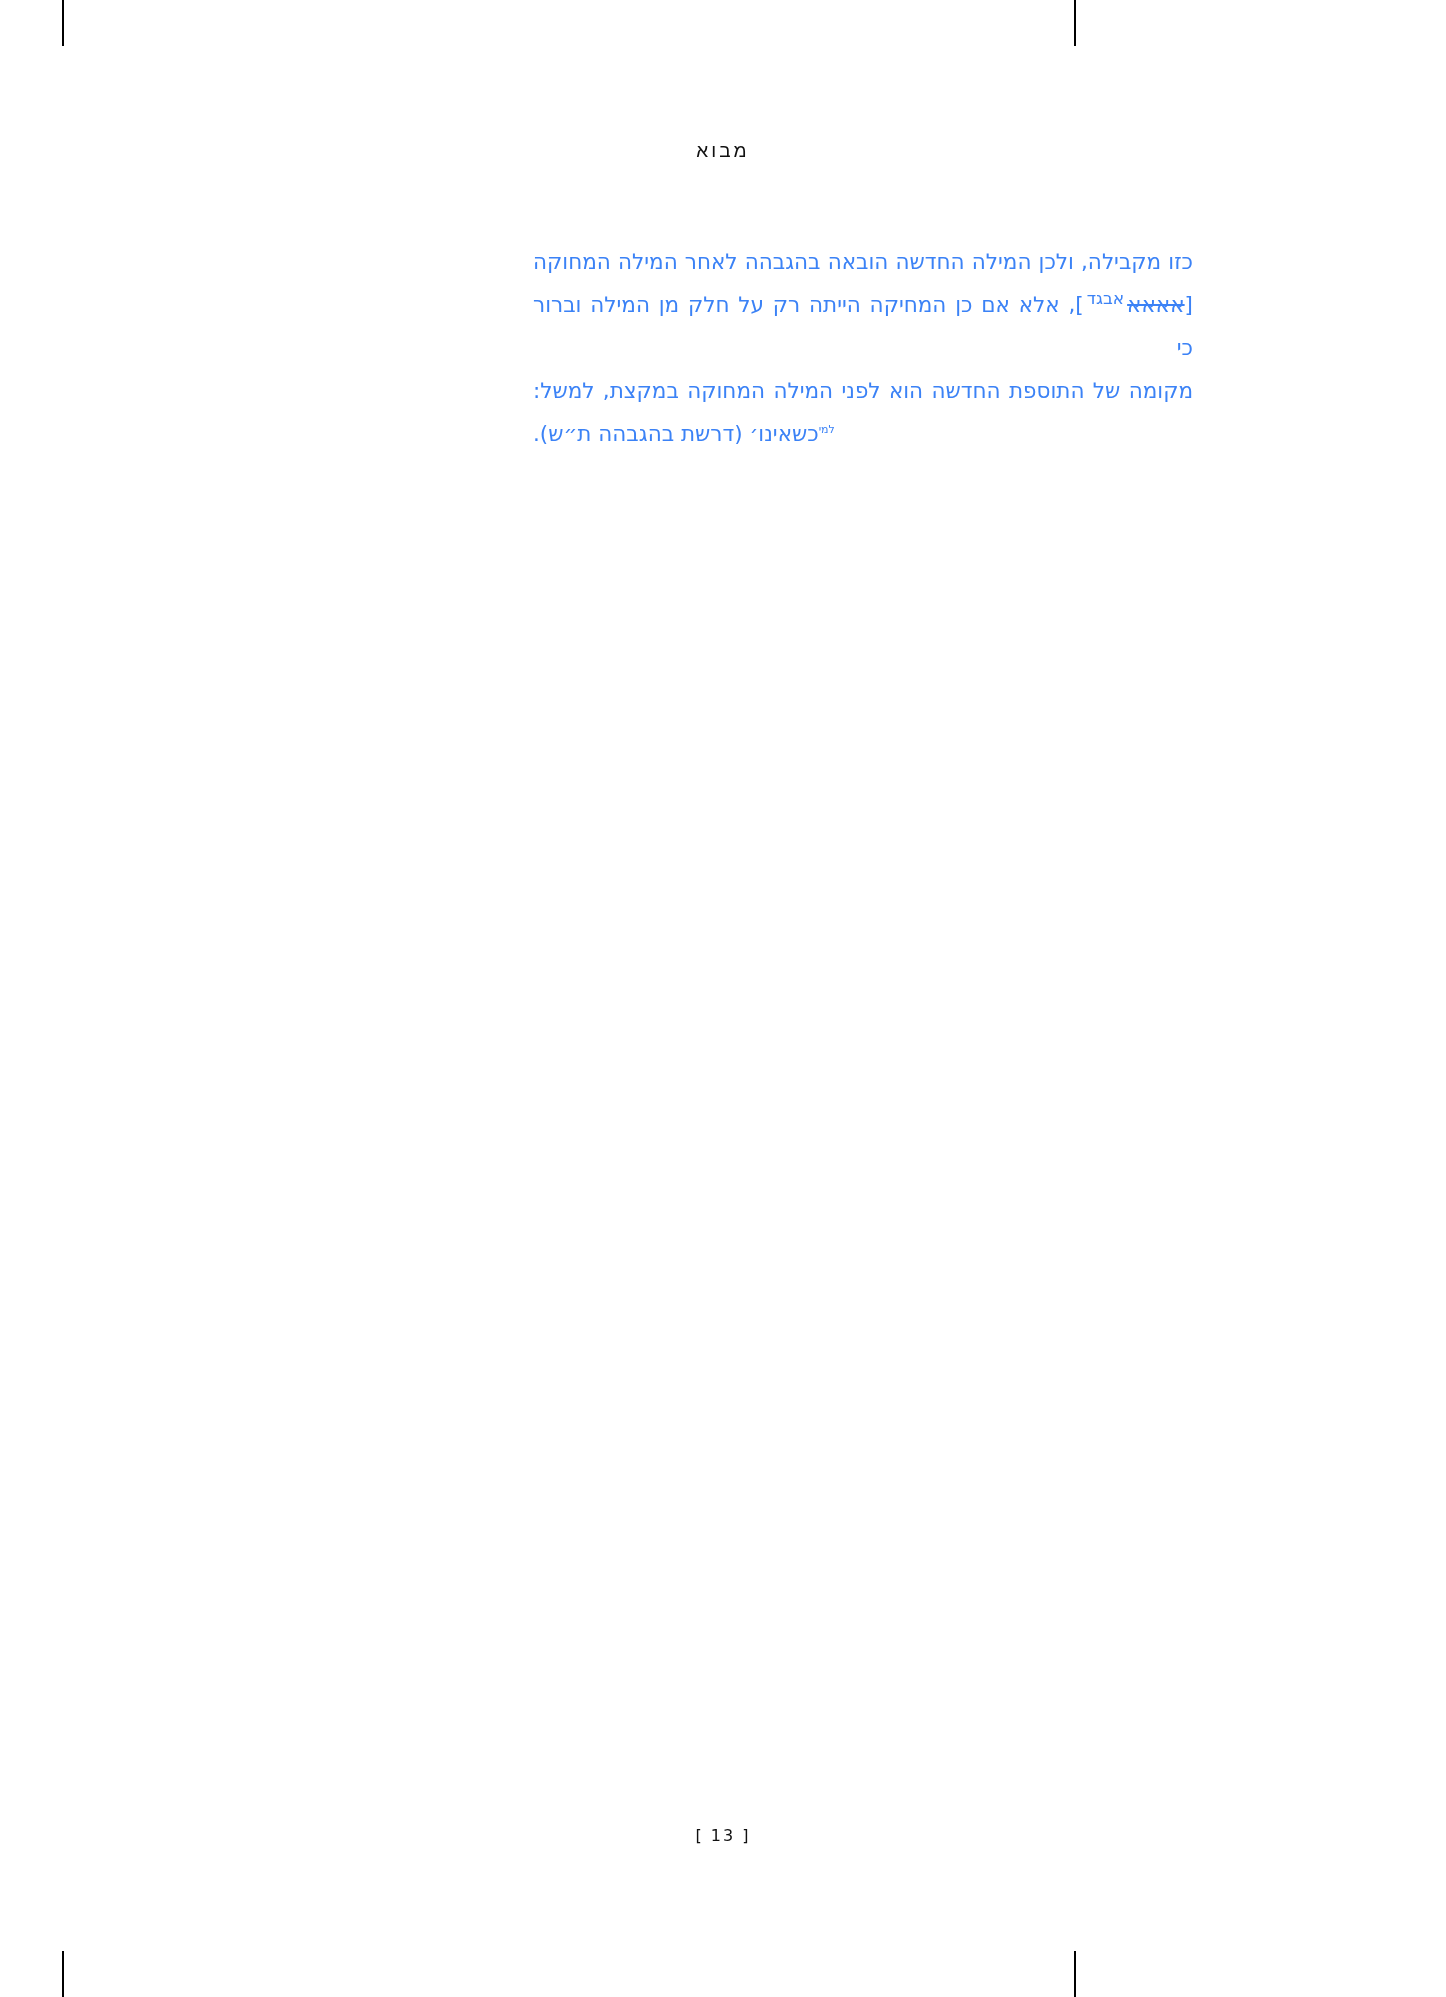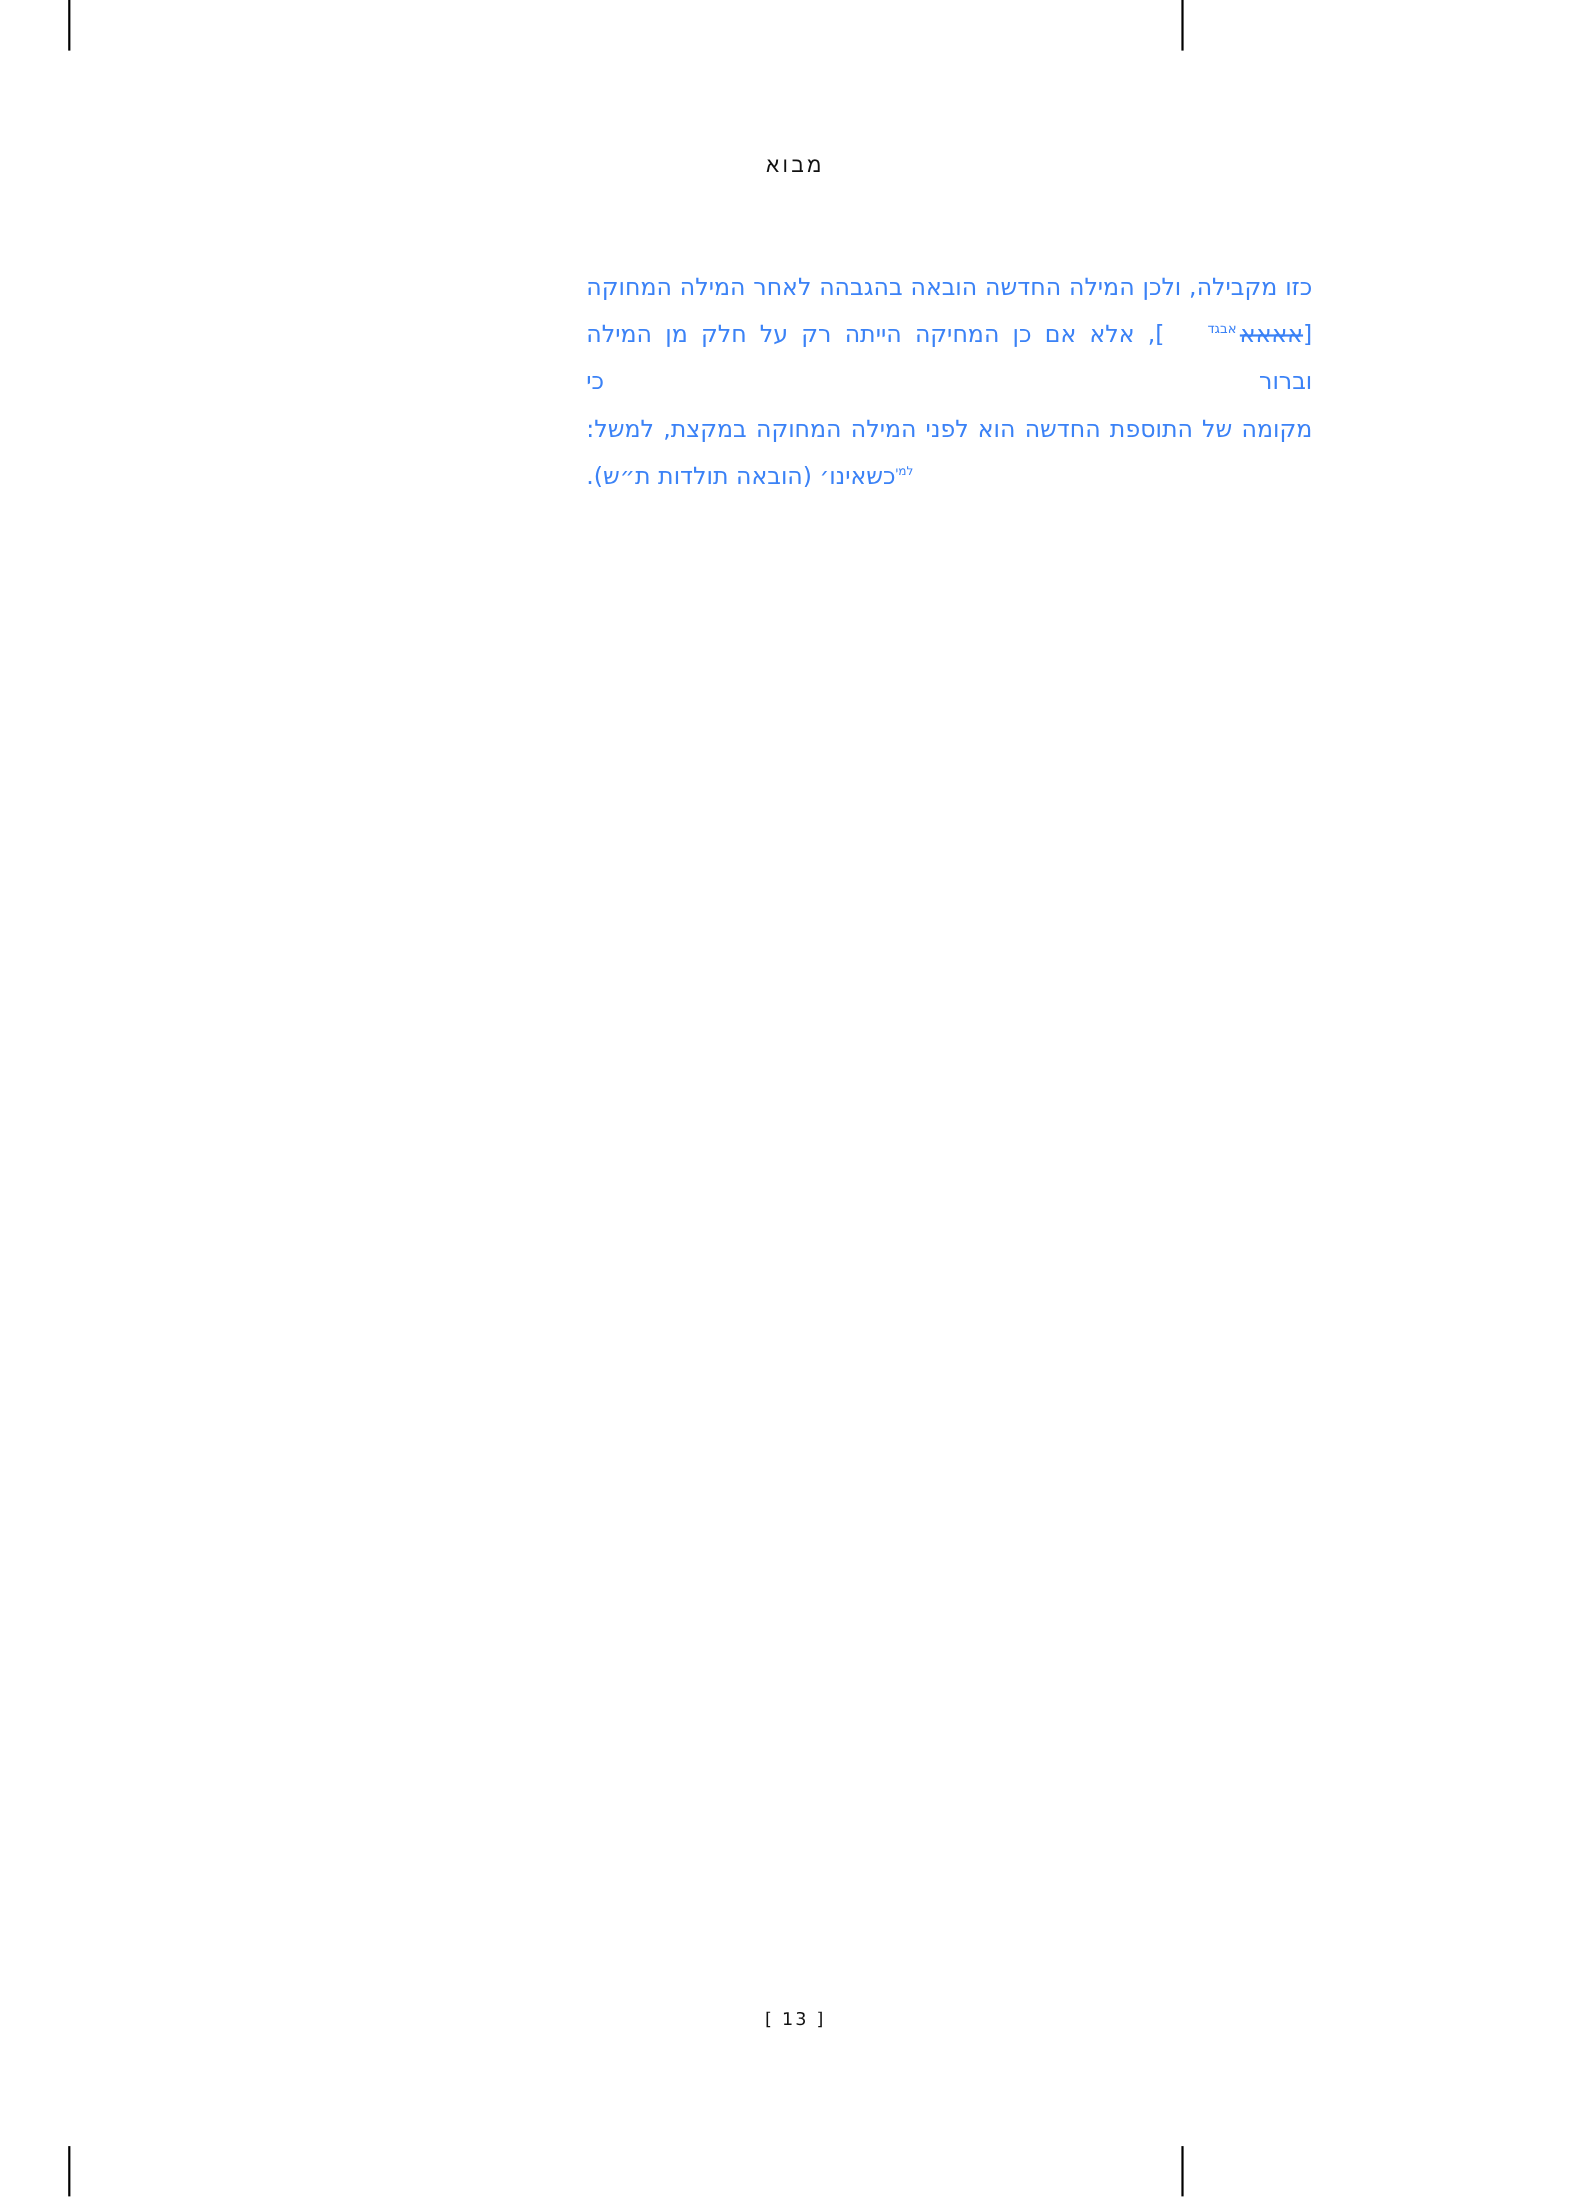--- a/index.html
+++ b/index.html
@@ -71,25 +71,24 @@
 
   
   .struck {
     text-decoration: line-through;
     text-decoration-thickness: 2px;
     margin-top: 32px;
   }
 
   
   .sup {
-    font-size: 12px;
+    font-size: 17px;
     vertical-align: super;
     line-height: 0;
     padding: 0 3px;
-    margin-left: 36px;
   }
 
   
   .supmark {
     font-size: 11px;
     vertical-align: super;
     line-height: 0;
   }
 
   
@@ -116,19 +115,19 @@
   <div class="crop v bl-v"></div>
   <div class="crop v br-v"></div>
 
   <div class="running-head">מבוא</div>
 
   <div class="textblock">
     <p>
       <span class="para-line">כזו מקבילה, ולכן המילה החדשה הובאה בהגבהה לאחר המילה המחוקה</span>
       <span class="para-line"><span>[</span><span class="struck">אאאא</span><span class="sup">אבגד</span><span>], אלא אם כן המחיקה הייתה רק על חלק מן המילה וברור כי</span></span>
       <span class="para-line">מקומה של התוספת החדשה הוא לפני המילה המחוקה במקצת, למשל:</span>
-      <span class="para-line last"><span class="supmark">למי</span><span>כשאינו׳ (הובאה תולדות ת״ש).</span></span>
+      <span class="para-line last"><span class="supmark">למי</span><span>כשאינו׳ (דרשת בהגבהה ת״ש).</span></span>
     </p>
   </div>
 
   <div class="folio">[ 13 ]</div>
 
 </div>
 
 </body></html>

